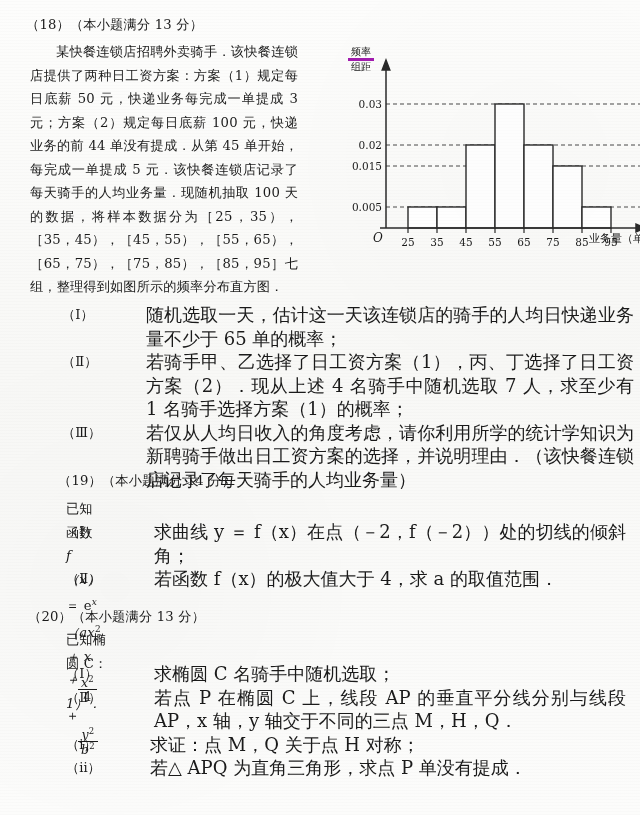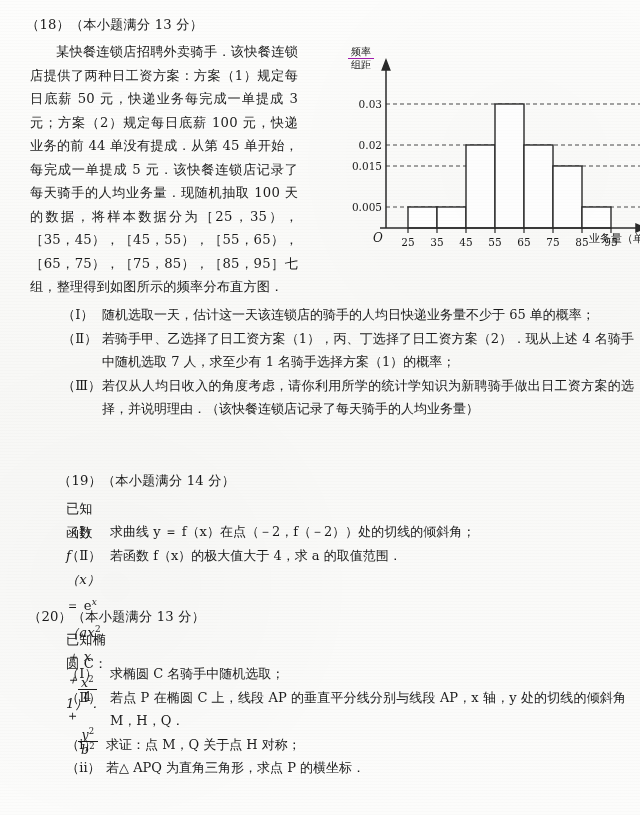--- a/index.html
+++ b/index.html
@@ -91,21 +91,21 @@
   .ylab-frac {
     position: absolute;
     left: 2px;
     top: 8px;
     font-size: 10px;
     line-height: 11.5px;
     text-align: center;
     width: 26px;
   }
   .ylab-frac .num { display: block; }
-  .ylab-frac .den { display: block; border-top: 1px solid #a21caf; }
+  .ylab-frac .den { display: block; border-top: 3px solid #a21caf; }
   .xlab-unit {
     position: absolute;
     left: 243px;
     top: 193px;
     font-size: 11px;
     white-space: nowrap;
   }
   .tick-txt { font-size: 10.5px; font-family: "DejaVu Serif","Liberation Serif",serif; fill: #1b1b1b; }
   .axis-o { font-size: 12px; font-style: italic; fill: #1b1b1b; }
 
@@ -113,24 +113,25 @@
   .subs { position: absolute; }
   .sub-row { display: flex; }
   .sub-mark {
     width: 40px;
     flex: 0 0 40px;
     font-size: 13.2px;
     line-height: 23.5px;
   }
   .sub-body {
     flex: 1;
-    font-size: 13px;
+    font-size: 18px;
     line-height: 23.5px;
     text-align: justify;
     text-justify: inter-ideograph;
+    margin-left: 44px;
   }
 
   #p18-subs { left: 62px; top: 303px; width: 572px; }
   #p18-subs .sub-body { width: 532px; }
 
   #p19 { position: absolute; left: 0; top: 0; }
   #p19-head { position: absolute; left: 26px; top: 472px; margin-left: 32px; }
   #p19-lead  { position: absolute; left: 66px; top: 497px; }
   #p19-subs  { left: 66px; top: 520px; width: 560px; }
   #p19-subs .sub-mark { width: 44px; flex: 0 0 44px; }
@@ -263,28 +264,28 @@
       <span>已知椭圆 C：</span><span class="frac"><span class="num"><span class="mi">x</span><span class="sup-n">2</span></span><span class="den">4</span></span><span>＋</span><span class="frac"><span class="num"><span class="mi">y</span><span class="sup-n">2</span></span><span class="den"><span class="mi">b</span><span class="sup-n">2</span></span></span>
     </div>
 
     <div id="p20-subs" class="subs">
       <div class="sub-row">
         <span class="sub-mark">（Ⅰ）</span>
         <span class="sub-body">求椭圆 C 名骑手中随机选取；</span>
       </div>
       <div class="sub-row">
         <span class="sub-mark">（Ⅱ）</span>
-        <span class="sub-body">若点 P 在椭圆 C 上，线段 AP 的垂直平分线分别与线段 AP，x 轴，y 处的切线的倾斜角 M，H，Q．</span>
+        <span class="sub-body">若点 P 在椭圆 C 上，线段 AP 的垂直平分线分别与线段 AP，x 轴，y 轴交于不同的三点 M，H，Q．</span>
       </div>
       <div class="sub-row deep">
         <span class="sub-mark">（ⅰ）</span>
         <span class="sub-body">求证：点 M，Q 关于点 H 对称；</span>
       </div>
       <div class="sub-row deep">
         <span class="sub-mark">（ⅱ）</span>
-        <span class="sub-body">若△ APQ 为直角三角形，求点 P 的横坐标．</span>
+        <span class="sub-body">若△ APQ 为直角三角形，求点 P 单没有提成．</span>
       </div>
     </div>
   </section>
 
 </div>
 
 <div class="scan-noise"></div>
 
 </body></html>

